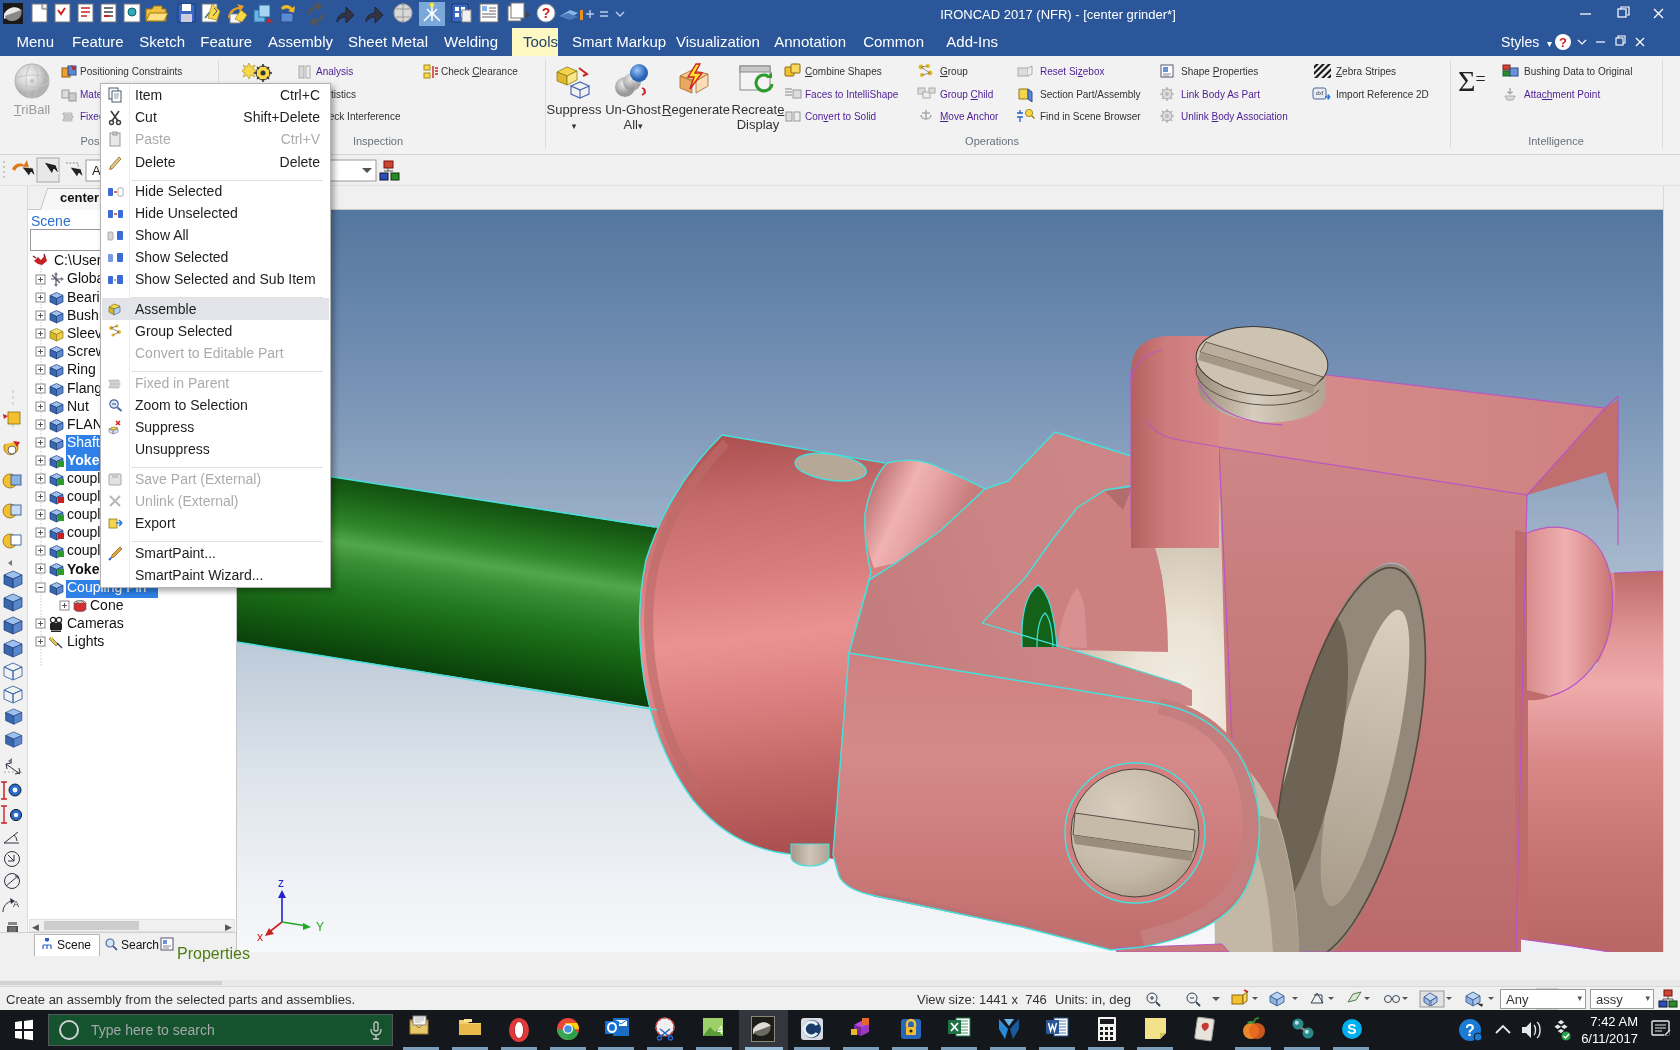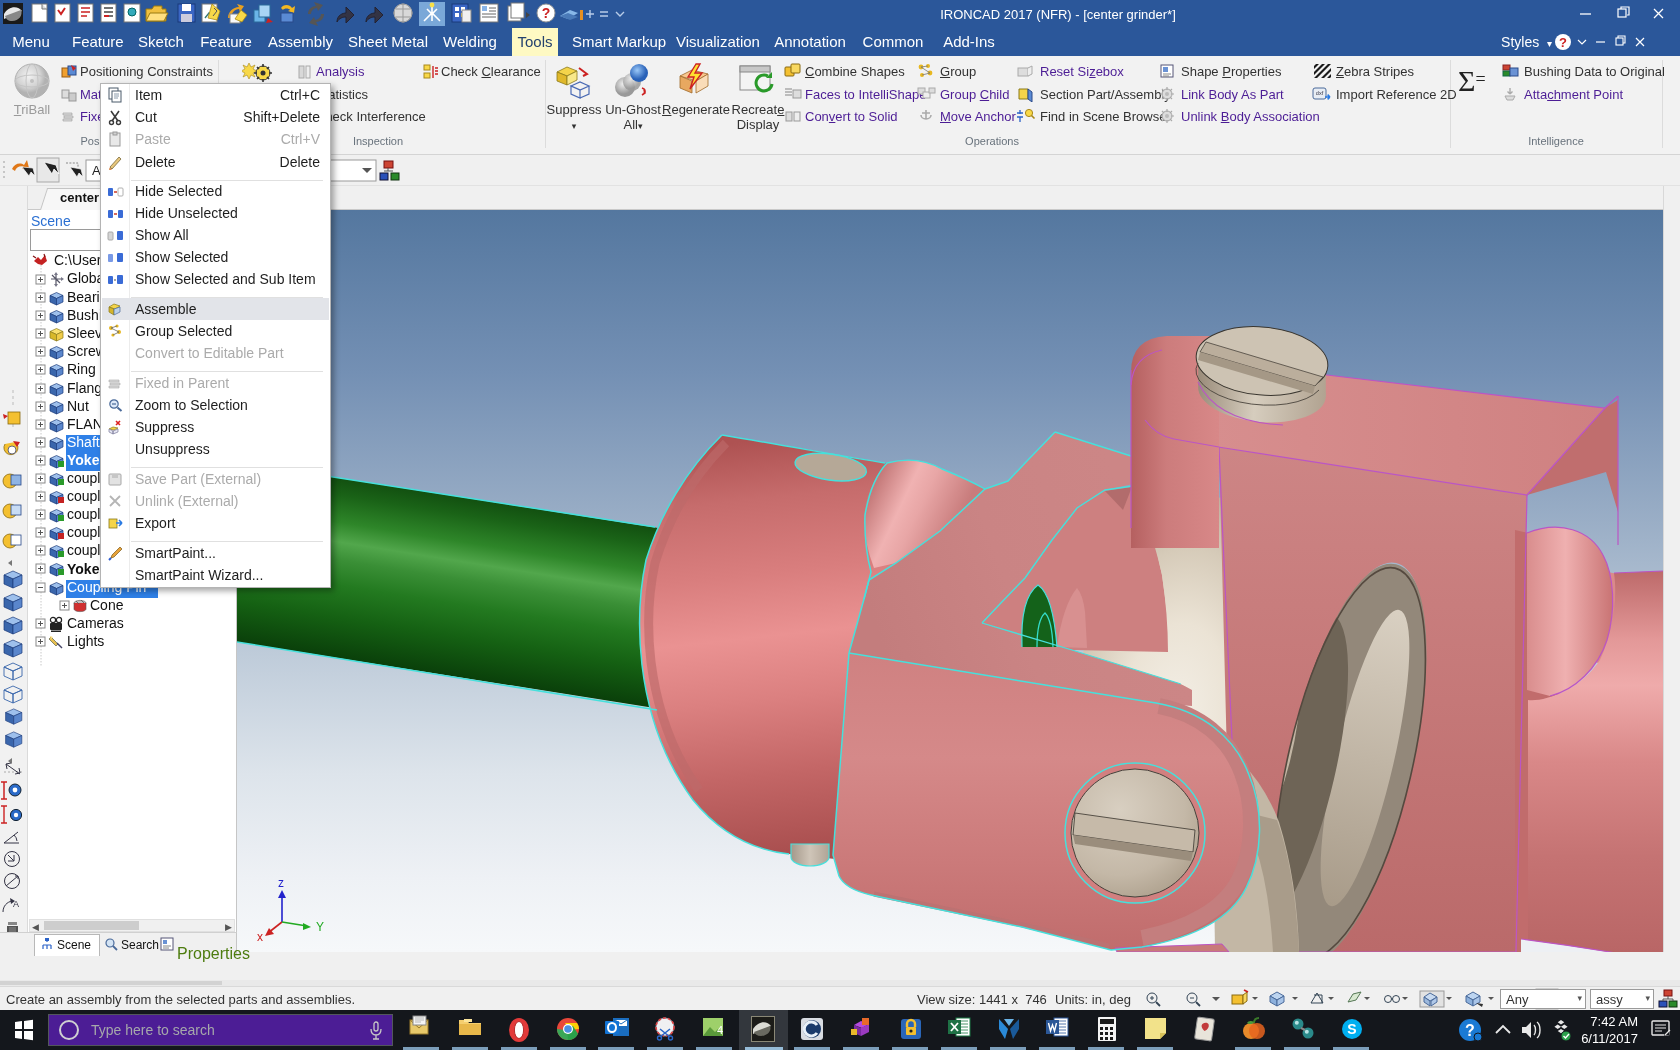--- a/index.html
+++ b/index.html
@@ -1,26 +1,26 @@
 <!DOCTYPE html>
 <html><head><meta charset="utf-8"><style>
 *{margin:0;padding:0;box-sizing:border-box}
 html,body{width:1680px;height:1050px;overflow:hidden;font-family:"Liberation Sans",sans-serif}
 #root{position:absolute;left:0;top:0;width:1680px;height:1050px;background:#f0f0f0}
 
 #titlebar{position:absolute;left:0;top:0;width:1680px;height:28px;background:#2b579a}
 
 #tabrow{position:absolute;left:0;top:28px;width:1680px;height:28px;background:#2b579a}
-.rtab{position:absolute;top:0;height:28px;line-height:28px;color:#fff;font-size:15px;text-align:center;white-space:nowrap}
+.rtab{position:absolute;top:0;height:28px;line-height:28px;color:#fff;font-size:15px;text-align:right;white-space:nowrap}
 .rtab.act{background:#fef9c3;color:#24426e}
 
 #ribbon{position:absolute;left:0;top:56px;width:1680px;height:99px;background:#f2f2f2;border-bottom:1px solid #d4d4d4}
 .gsep{position:absolute;top:4px;height:88px;width:1px;background:#dcdcdc}
 .glabel{position:absolute;top:79px;font-size:11px;color:#68727c;text-align:center;width:120px}
-.rsm{position:absolute;font-size:13px;color:#323232;white-space:nowrap;height:16px;line-height:16px}
+.rsm{position:absolute;font-size:10px;color:#323232;white-space:nowrap;height:16px;line-height:16px}
 .rsm.gray{color:#4c1d95}
 .rbig{position:absolute;font-size:13px;color:#323232;text-align:center;white-space:nowrap}
 
 #selrow{position:absolute;left:0;top:155px;width:1680px;height:31px;background:#f0f0f0;border-bottom:1px solid #e2e2e2}
 
 #docstrip{position:absolute;left:0;top:186px;width:1680px;height:24px;background:#f0f0f0;border-bottom:1px solid #c9c9c9}
 
 #lstrip{position:absolute;left:0;top:186px;width:28px;height:766px;background:#f1f1f1;border-right:1px solid #dadada}
 
 #panel{position:absolute;left:28px;top:210px;width:209px;height:722px;background:#fff;border-right:1px solid #c6c6c6}
@@ -975,21 +975,21 @@
         <rect x="6" y="3" width="8" height="6" fill="#c43" stroke="#711"></rect>
         <rect x="1" y="14" width="8" height="6" fill="#2a50b8" stroke="#113"></rect>
         <rect x="11" y="14" width="8" height="6" fill="#2a8a2a" stroke="#131"></rect>
         <path d="M10 9v3m-5 2v-2h10v2" stroke="#555" fill="none"></path>
       </svg>
 </div>
 <div id="taskbar">
 <svg width="48" height="40" viewBox="0 0 48 40">
         <path d="M15 12l7-1v8h-7zM24 11l9-1.2V19h-9zM15 21h7v8l-7-1zM24 21h9v9.2L24 29z" fill="#fff"></path>
       </svg>
-<div style="position:absolute;left:48px;top:4px;width:345px;height:32px;background:#4c1d95;border:1px solid #53575c">
+<div style="position:absolute;left:48px;top:4px;width:345px;height:32px;background:#14532d;border:1px solid #53575c">
 <div style="position:absolute;left:10px;top:5px;width:20px;height:20px;border:2px solid #cfd0d2;border-radius:50%"></div>
 <div style="position:absolute;left:42px;top:7px;font-size:14px;color:#a6a8ab">Type here to search</div>
 <svg width="16" height="20" viewBox="0 0 16 20" style="position:absolute;right:8px;top:6px">
           <rect x="6" y="1" width="4" height="9" rx="2" fill="none" stroke="#c8c8c8" stroke-width="1.3"></rect>
           <path d="M3 8c0 4 2.2 6 5 6s5-2 5-6M8 14v4m-3 0h6" fill="none" stroke="#c8c8c8" stroke-width="1.3"></path>
         </svg>
 </div>
 <div style="position:absolute;left:739px;top:0;width:49px;height:40px;background:#33373d"></div>
 <svg width="980" height="40" viewBox="0 0 980 40" style="position:absolute;left:399px;top:0">
 <g transform="translate(11,8)">

